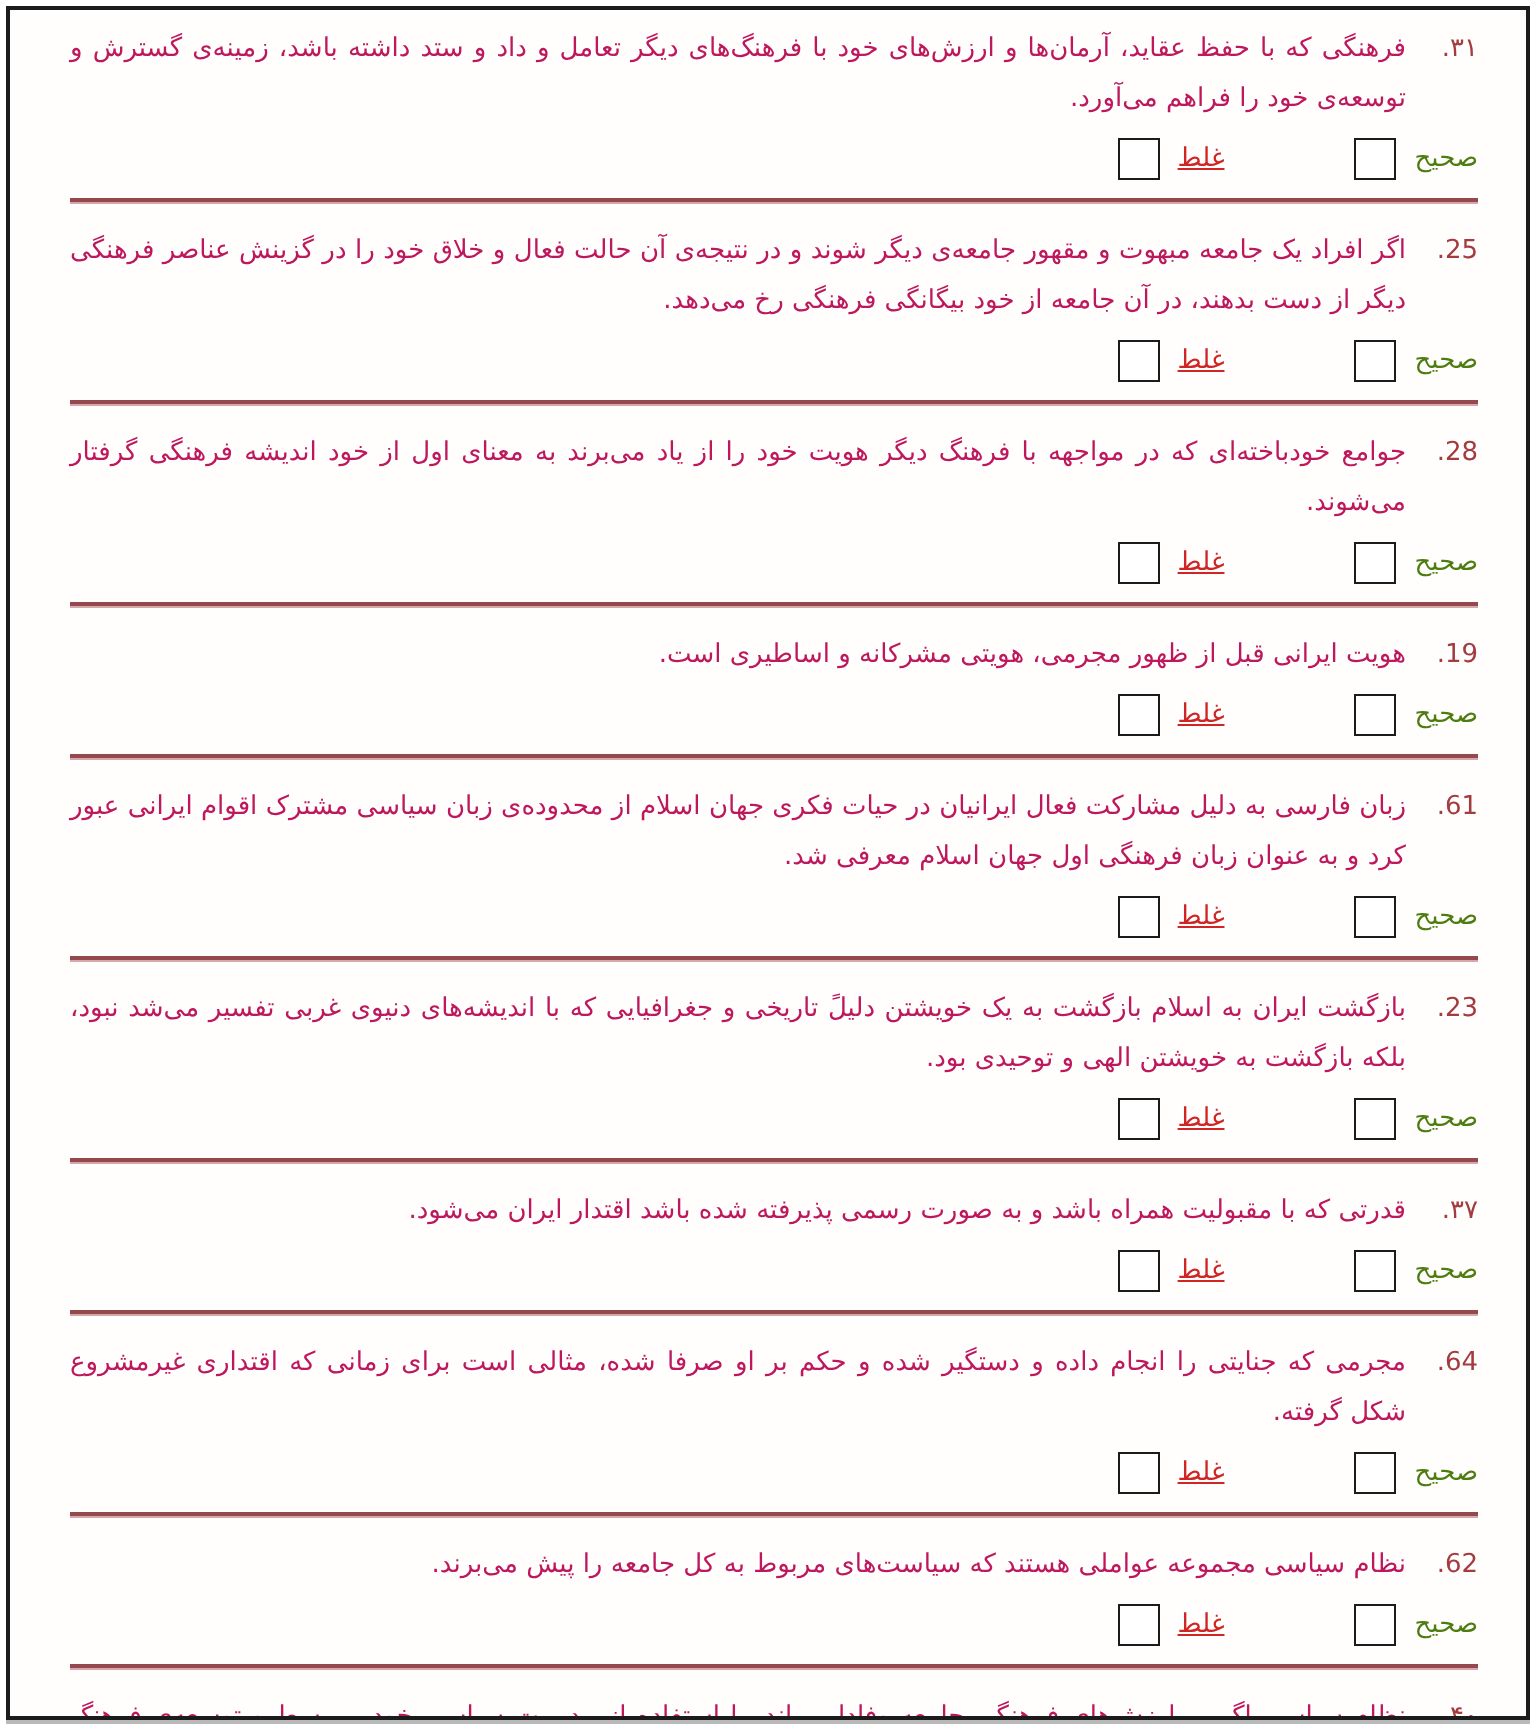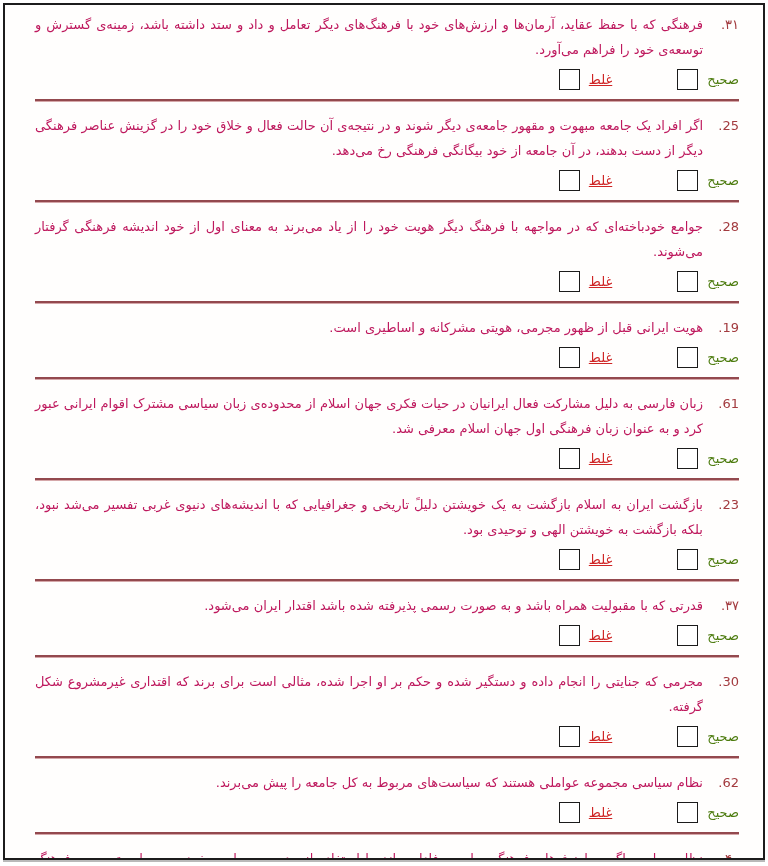--- a/index.html
+++ b/index.html
@@ -173,22 +173,22 @@
       <span class="cb"></span>
       <span class="gap"></span>
       <span class="ans-label wrong">غلط</span>
       <span class="cb"></span>
     </div>
   </section>
   <div class="divider"></div>
 
   <section class="q-block">
     <div class="q-row">
-      <span class="q-num">30.</span>
-      <p class="q-text">مجرمی که جنایتی را انجام داده و دستگیر شده و حکم بر او اجرا شده، مثالی است برای برند که اقتداری غیرمشروع شکل گرفته.</p>
+      <span class="q-num">64.</span>
+      <p class="q-text">مجرمی که جنایتی را انجام داده و دستگیر شده و حکم بر او صرفا شده، مثالی است برای زمانی که اقتداری غیرمشروع شکل گرفته.</p>
     </div>
     <div class="ans-row">
       <span class="ans-label correct">صحیح</span>
       <span class="cb"></span>
       <span class="gap"></span>
       <span class="ans-label wrong">غلط</span>
       <span class="cb"></span>
     </div>
   </section>
   <div class="divider"></div>

